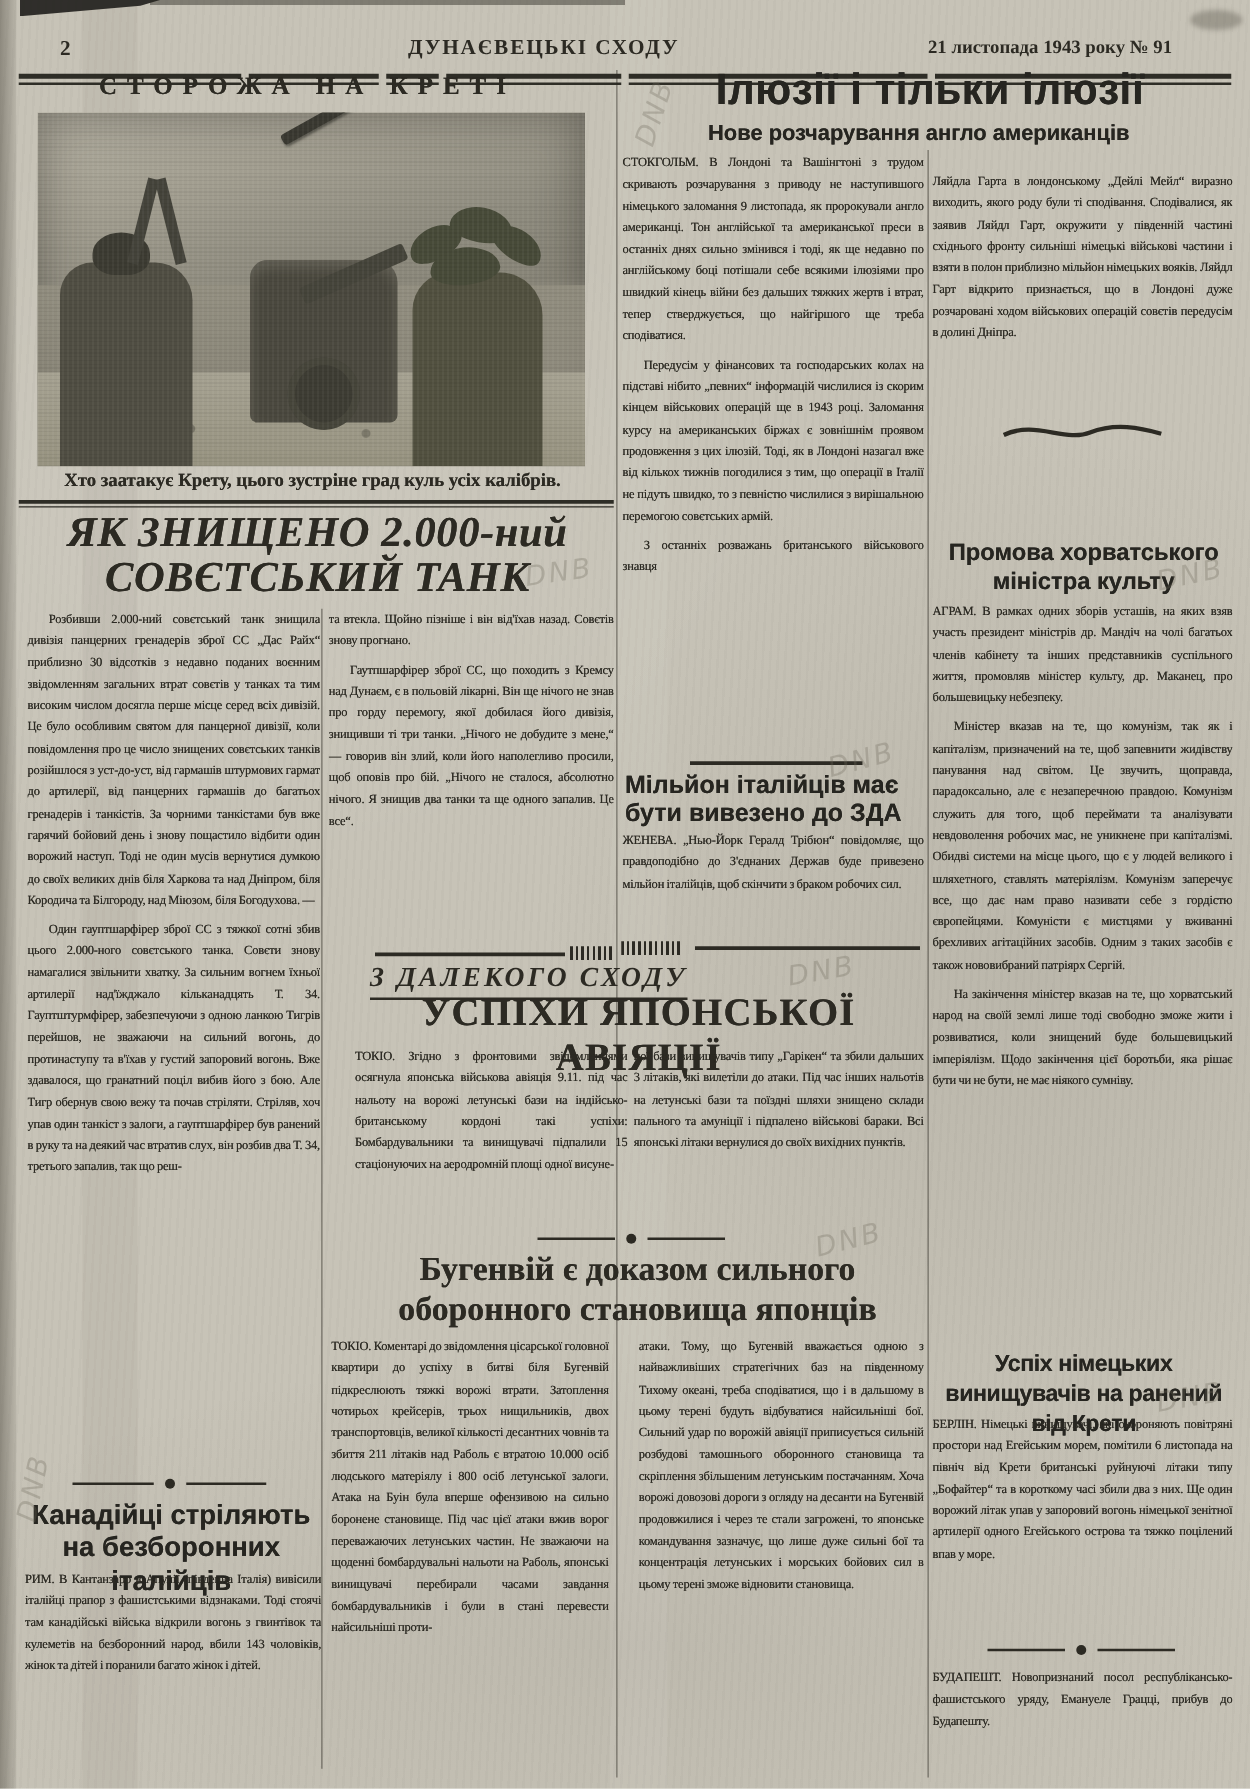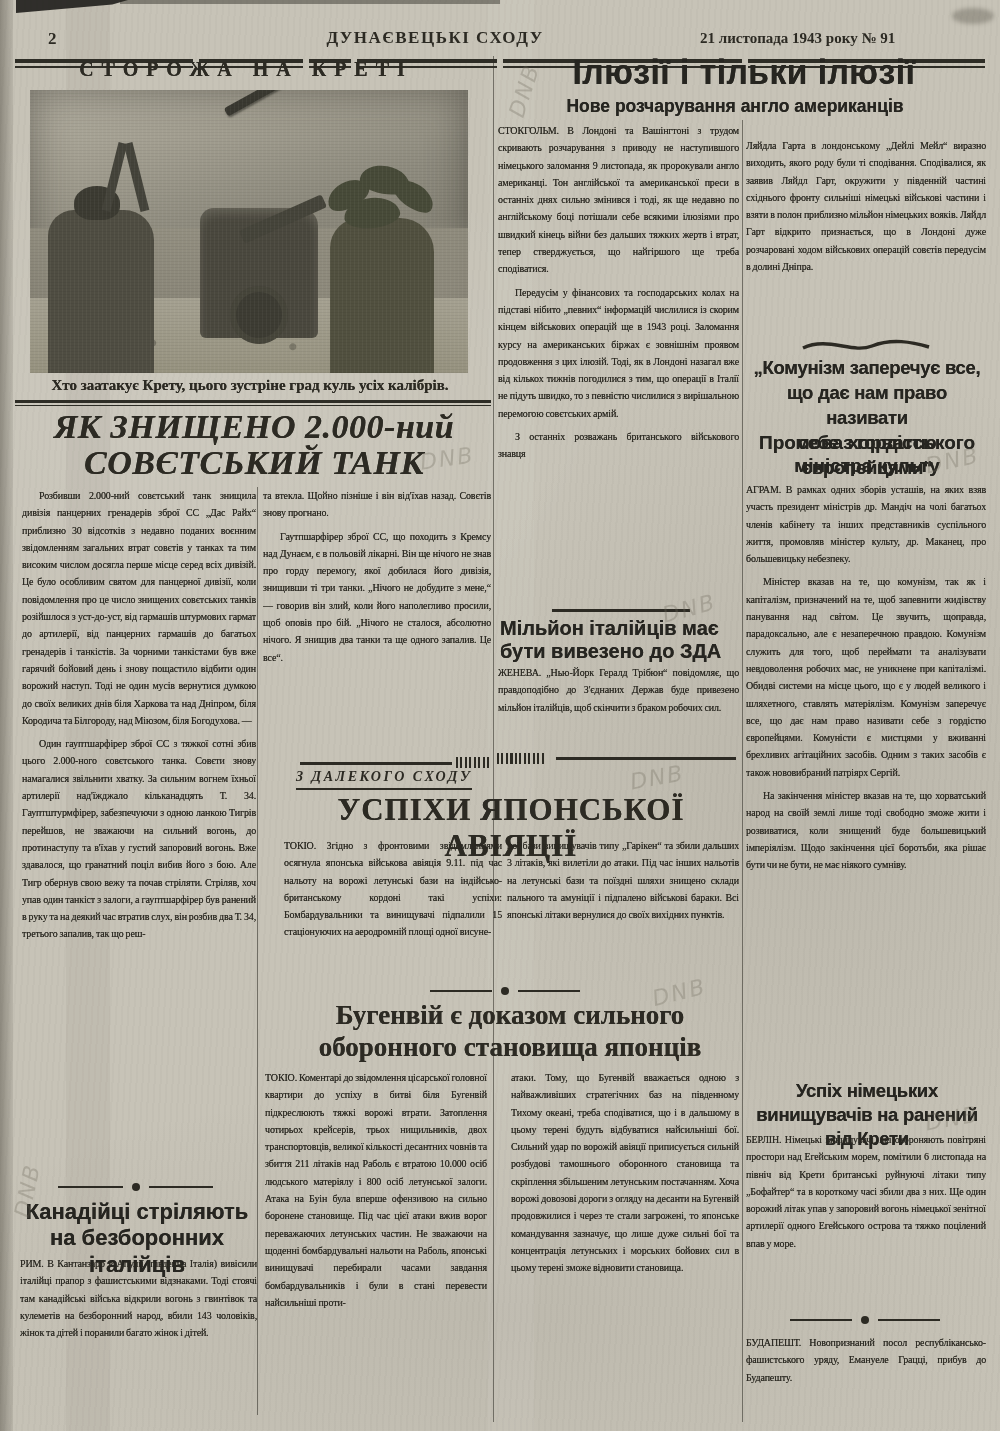--- a/index.html
+++ b/index.html
@@ -23,21 +23,21 @@
   .band-a{position:absolute;left:66px;top:0;width:44px;height:100%;background:rgba(70,66,56,.05);}
   .band-b{position:absolute;left:488px;top:0;width:46px;height:100%;background:rgba(255,255,255,.05);}
 
   .stamp{position:absolute;font-style:italic;font-size:22px;letter-spacing:2px;
     color:#6f6a5c;opacity:.30;font-family:"DejaVu Sans","Liberation Sans",sans-serif;pointer-events:none;}
 
   
   .pagenum{position:absolute;left:48px;top:29px;font-size:17px;font-weight:bold;}
   .masthead{position:absolute;left:310px;top:28px;width:250px;text-align:center;
     font-size:17px;font-weight:bold;letter-spacing:1.5px;}
-  .dateline{position:absolute;left:700px;top:30px;width:280px;text-align:left;font-size:15px;font-weight:bold;}
+  .dateline{position:absolute;left:700px;top:30px;width:280px;text-align:center;font-size:15px;font-weight:bold;}
   .mast-rule{position:absolute;left:15px;top:59px;width:970px;display:flex;gap:6px;}
   .mast-rule .seg{border-top:4px solid #2e2d26;border-bottom:2px solid #2e2d26;height:3px;}
 
   
   .vrule{position:absolute;width:1.4px;background:rgba(44,42,35,.55);}
 
   
   .body-text{font-size:10px;line-height:17.3px;text-align:justify;
     letter-spacing:-0.15px;word-spacing:-0.4px;
     text-shadow:0 0 .35px rgba(44,42,35,.85);position:absolute;overflow:hidden;}
@@ -53,21 +53,21 @@
   .krete-title{left:15px;top:58px;width:462px;font-size:20px;letter-spacing:8px;}
   .caption{left:18px;top:377px;width:464px;font-size:15px;}
   .caption-rule{position:absolute;left:15px;top:400px;width:476px;
     border-top:3.5px solid #2e2d26;border-bottom:1.6px solid #2e2d26;height:2px;}
   .tank-head{left:15px;top:409px;width:478px;font-size:34px;line-height:1.05;
     font-style:italic;font-weight:600;letter-spacing:.5px;}
 
   .illusions-head{left:500px;top:52px;width:488px;font-size:35px;letter-spacing:.5px;transform:scaleX(.96);}
   .illusions-sub{left:500px;top:96px;width:470px;font-size:17.5px;}
 
-  .kicker{position:absolute;left:296px;top:769px;font-size:14px;font-weight:bold;font-style:italic;
+  .kicker{position:absolute;left:296px;top:769px;font-size:22px;font-weight:bold;font-style:italic;
     letter-spacing:2.5px;border-bottom:2.5px solid #2c2a23;padding-bottom:3px;}
   .japan-head{left:282px;top:792px;width:458px;font-size:31px;letter-spacing:1px;}
   .bougain-head{left:280px;top:999px;width:460px;font-size:27px;line-height:1.2;}
 
   .million-head{left:500px;top:617px;width:242px;font-size:20px;line-height:1.15;text-align:left;}
   .canadians-head{left:17px;top:1199px;width:240px;font-size:22px;line-height:1.2;}
   .communism-head{left:744px;top:356px;width:246px;font-size:18.5px;line-height:1.35;letter-spacing:-.3px;}
   .communism-sub{left:744px;top:432px;width:246px;font-size:19px;line-height:1.2;}
   .cretef-head{left:744px;top:1079px;width:246px;font-size:18.5px;line-height:1.3;letter-spacing:-.3px;}
 
@@ -225,25 +225,20 @@
   <div class="body-text" style="left:265px;top:1069px;width:222px;height:356px">
     <p class="noind">ТОКІО. Коментарі до звідомлення цісарської головної квартири до успіху в битві біля Бугенвій підкреслюють тяжкі ворожі втрати. Затоплення чотирьох крейсерів, трьох нищильників, двох транспортовців, великої кількості десантних човнів та збиття 211 літаків над Раболь є втратою 10.000 осіб людського матеріялу і 800 осіб летунської залоги. Атака на Буін була вперше офензивою на сильно боронене становище. Під час цієї атаки вжив ворог переважаючих летунських частин. Не зважаючи на щоденні бомбардувальні нальоти на Раболь, японські винищувачі перебирали часами завдання бомбардувальників і були в стані перевести найсильніші проти-</p>
   </div>
   <div class="body-text" style="left:511px;top:1069px;width:228px;height:356px">
     <p class="noind">атаки. Тому, що Бугенвій вважається одною з найважливіших стратегічних баз на південному Тихому океані, треба сподіватися, що і в дальшому в цьому терені будуть відбуватися найсильніші бої. Сильний удар по ворожій авіяції приписується сильній розбудові тамошнього оборонного становища та скріплення збільшеним летунським постачанням. Хоча ворожі довозові дороги з огляду на десанти на Бугенвій продовжилися і через те стали загрожені, то японське командування зазначує, що лише дуже сильні бої та концентрація летунських і морських бойових сил в цьому терені зможе відновити становища.</p>
   </div>
 
   <svg class="wave" style="left:800px;top:339px" width="132" height="14">
     <path d="M3 9 C 28 -3, 52 15, 72 7 S 112 3, 129 8" stroke="#2c2a23" stroke-width="3.4" fill="none"></path>
   </svg>
-  <div class="sans-head communism-head">
-    <div>„Комунізм заперечує все,</div>
-    <div>що дає нам право називати</div>
-    <div>себе з гордістю європейцями“</div>
-  </div>
   <div class="sans-head communism-sub">Промова хорватського міністра культу</div>
   <div class="body-text" style="left:746px;top:481px;width:240px;height:592px">
     <p class="noind">АГРАМ. В рамках одних зборів усташів, на яких взяв участь президент міністрів др. Мандіч на чолі багатьох членів кабінету та інших представників суспільного життя, промовляв міністер культу, др. Маканец, про большевицьку небезпеку.</p>
     <p>Міністер вказав на те, що комунізм, так як і капіталізм, призначений на те, щоб запевнити жидівству панування над світом. Це звучить, щоправда, парадоксально, але є незаперечною правдою. Комунізм служить для того, щоб переймати та аналізувати невдоволення робочих мас, не уникнене при капіталізмі. Обидві системи на місце цього, що є у людей великого і шляхетного, ставлять матеріялізм. Комунізм заперечує все, що дає нам право називати себе з гордістю європейцями. Комуністи є мистцями у вживанні брехливих агітаційних засобів. Одним з таких засобів є також нововибраний патріярх Сергій.</p>
     <p>На закінчення міністер вказав на те, що хорватський народ на своїй землі лише тоді свободно зможе жити і розвиватися, коли знищений буде большевицький імперіялізм. Щодо закінчення цієї боротьби, яка рішає бути чи не бути, не має ніякого сумніву.</p>
   </div>
 
   <div class="sans-head cretef-head">Успіх німецьких винищувачів на ранений від Крети</div>
   <div class="body-text" style="left:746px;top:1131px;width:240px;height:178px">
     <p class="noind">БЕРЛІН. Німецькі винищувачі, які охороняють повітряні простори над Егейським морем, помітили 6 листопада на північ від Крети британські руйнуючі літаки типу „Бофайтер“ та в короткому часі збили два з них. Ще один ворожий літак упав у запоровий вогонь німецької зенітної артилерії одного Егейського острова та тяжко поцілений впав у море.</p>

